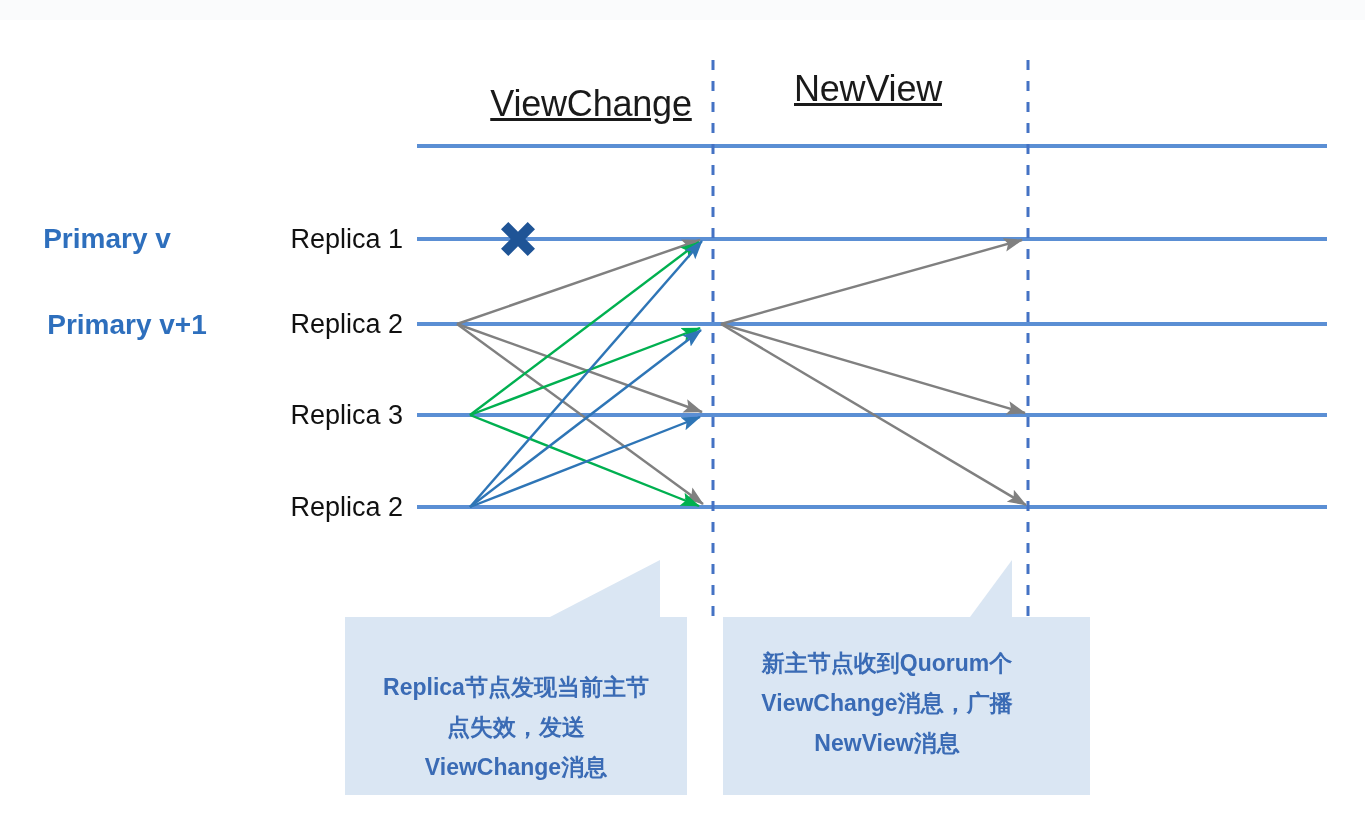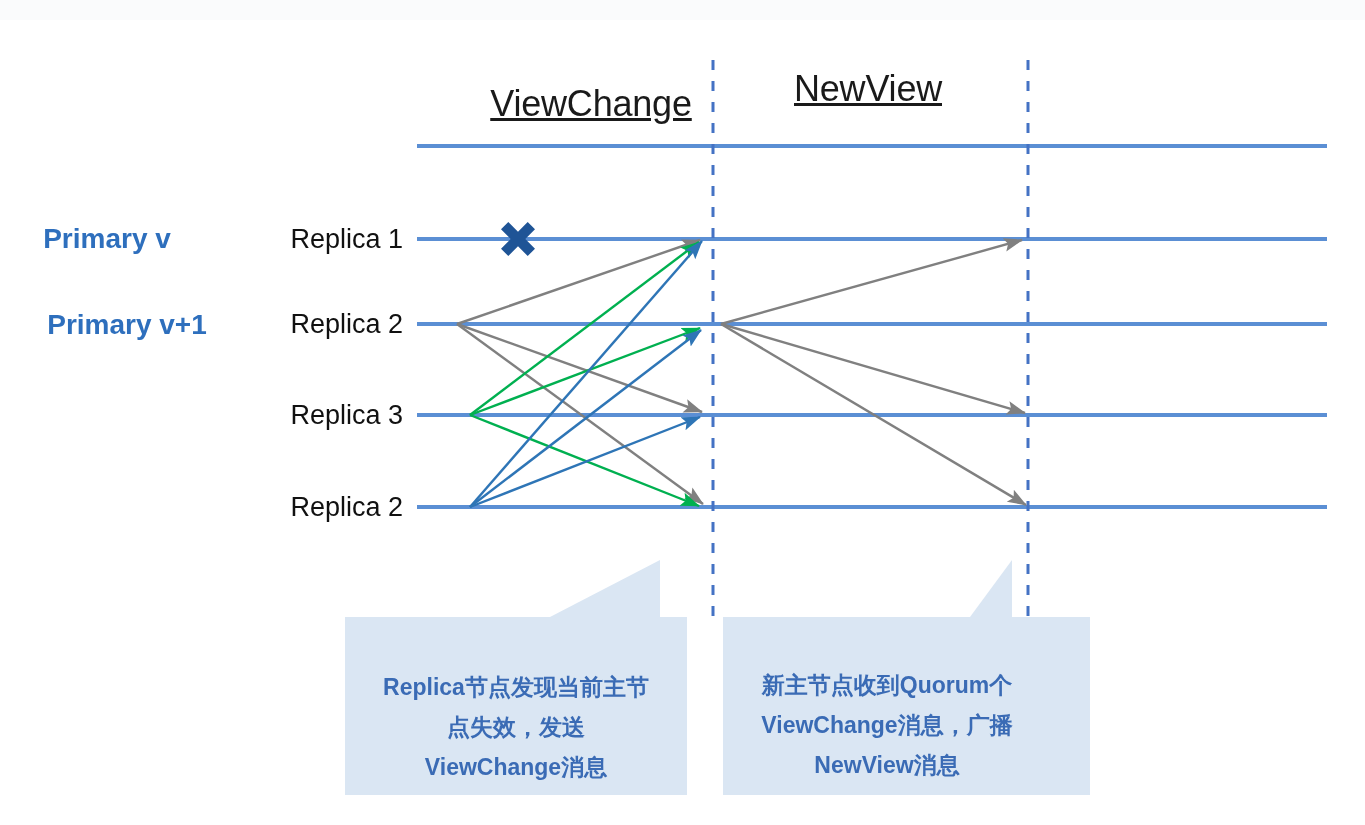--- a/index.html
+++ b/index.html
@@ -139,18 +139,18 @@
   <div id="replica-labels">
       <div class="replica-label" style="left: 403px; top: 239px; transform: translate(-100%, -50%);">Replica 1</div>
       <div class="replica-label" style="left: 403px; top: 324px; transform: translate(-100%, -50%);">Replica 2</div>
       <div class="replica-label" style="left: 403px; top: 415px; transform: translate(-100%, -50%);">Replica 3</div>
       <div class="replica-label" style="left: 403px; top: 507px; transform: translate(-100%, -50%);">Replica 2</div>
     </div>
   <div id="callout-labels">
       <div class="callout-text" style="left: 345px; top: 643px; width: 342px; margin-top: 24px;">Replica节点发现当前主节
 点失效，发送
 ViewChange消息</div>
-      <div class="callout-text" style="left: 723px; top: 643px; width: 328px; margin-top: 22px;">新主节点收到Quorum个
+      <div class="callout-text" style="left: 723px; top: 643px; width: 328px;">新主节点收到Quorum个
 ViewChange消息，广播
 NewView消息</div>
     </div>
 
 </div>
 
 </body></html>

